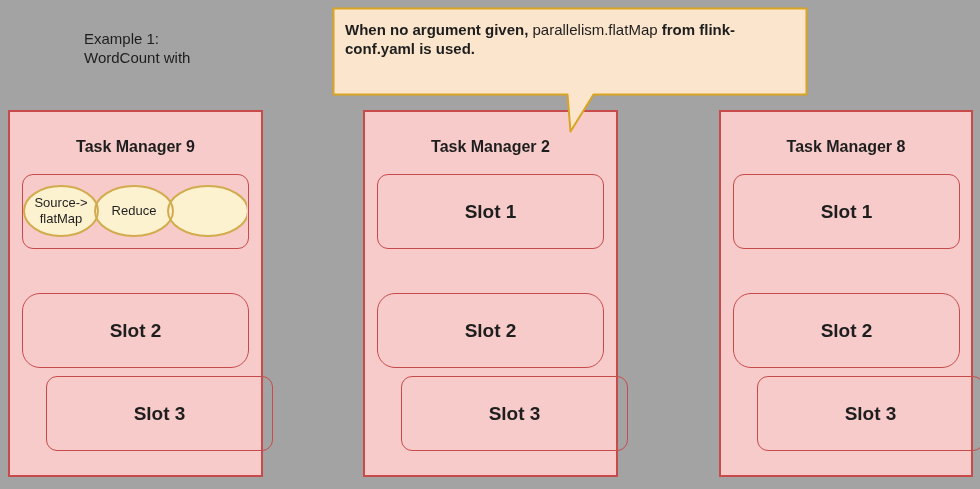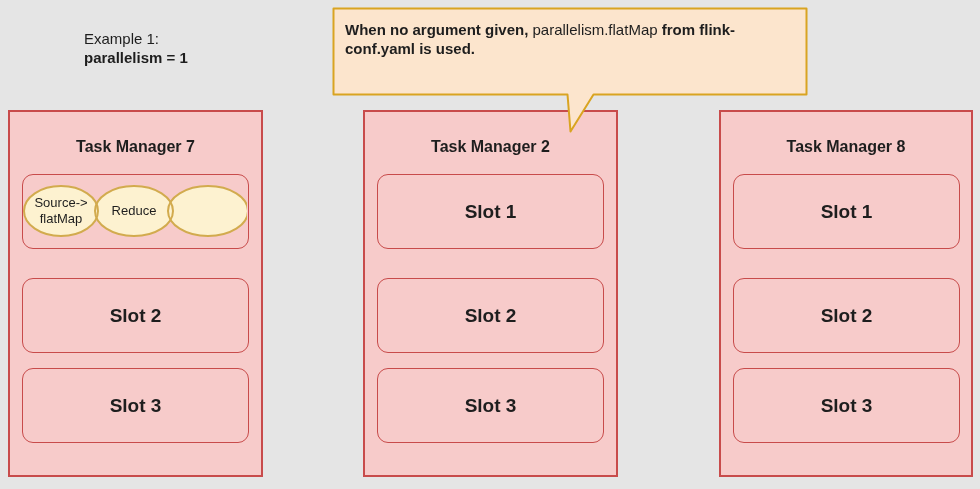--- a/index.html
+++ b/index.html
@@ -6,21 +6,21 @@
     margin: 0;
     padding: 0;
     background: #ffffff;
     font-family: "Liberation Sans", sans-serif;
     color: var(--text_color, #1e1e1e);
   }
   #canvas {
     position: relative;
     width: 980px;
     height: 489px;
-    background: #e5e5e5;
+    background: #a3a3a3;
     overflow: hidden;
   }
 
   
   .example-note {
     position: absolute;
     left: 84px;
     top: 29px;
     font-size: 15px;
     line-height: 19px;
@@ -80,22 +80,22 @@
     width: 227px;
     height: 75px;
     border: 1.5px solid var(--slot_border, #c84b4b);
     border-radius: 11px;
     box-sizing: border-box;
     display: flex;
     align-items: center;
     justify-content: center;
   }
   .slot.s1 { top: 62px; }
-  .slot.s2 { top: 166px; }
-  .slot.s3 { top: 256px; }
+  .slot.s2 { top: 181px; border-radius: 18px; }
+  .slot.s3 { top: 264px; margin-left: 24px; }
   .slot-label {
     font-size: 19px;
     font-weight: bold;
   }
 
   
   .ellipses-svg {
     position: absolute;
     left: 0;
     top: 0;
@@ -118,34 +118,34 @@
   .task-label.t2 { left: 71px;  top: 10px; width: 80px; height: 52px; text-align: center; }
   .task-label.t3 { left: 144px; top: 10px; width: 82px; height: 52px; }
 </style>
 </head>
 <body>
 
 <div id="canvas">
 
   <div class="example-note">
     <div>Example 1:</div>
-    <div class="b">parallelism = 1</div>
+    <div>WordCount with</div>
   </div>
 
   <svg id="bubble-svg" viewBox="0 0 980 489" xmlns="http://www.w3.org/2000/svg">
     <path d="M333.5,8.5 H806.5 V94.5 H593.5 L570.5,131.5 L567.5,94.5 H333.5 Z"></path>
   </svg>
   <div class="callout-text">
     <div>
       <span class="b">When no argument given, </span><span>parallelism.flatMap</span><span class="b"> from flink-conf.yaml is used.</span>
     </div>
   </div>
 
   <div class="tm" style="left:8px;">
-    <div class="tm-title">Task Manager 7</div>
+    <div class="tm-title">Task Manager 9</div>
 
     <div class="slot s1">
       <svg class="ellipses-svg" viewBox="0 0 224 72" xmlns="http://www.w3.org/2000/svg">
         <ellipse class="f" cx="38" cy="36" rx="37" ry="25"></ellipse>
         <ellipse class="f" cx="111" cy="36" rx="39" ry="25"></ellipse>
         <ellipse class="f" cx="185" cy="36" rx="40" ry="25"></ellipse>
         <ellipse class="s" cx="185" cy="36" rx="40" ry="25"></ellipse>
         <ellipse class="s" cx="111" cy="36" rx="39" ry="25"></ellipse>
         <ellipse class="s" cx="38" cy="36" rx="37" ry="25"></ellipse>
       </svg>

